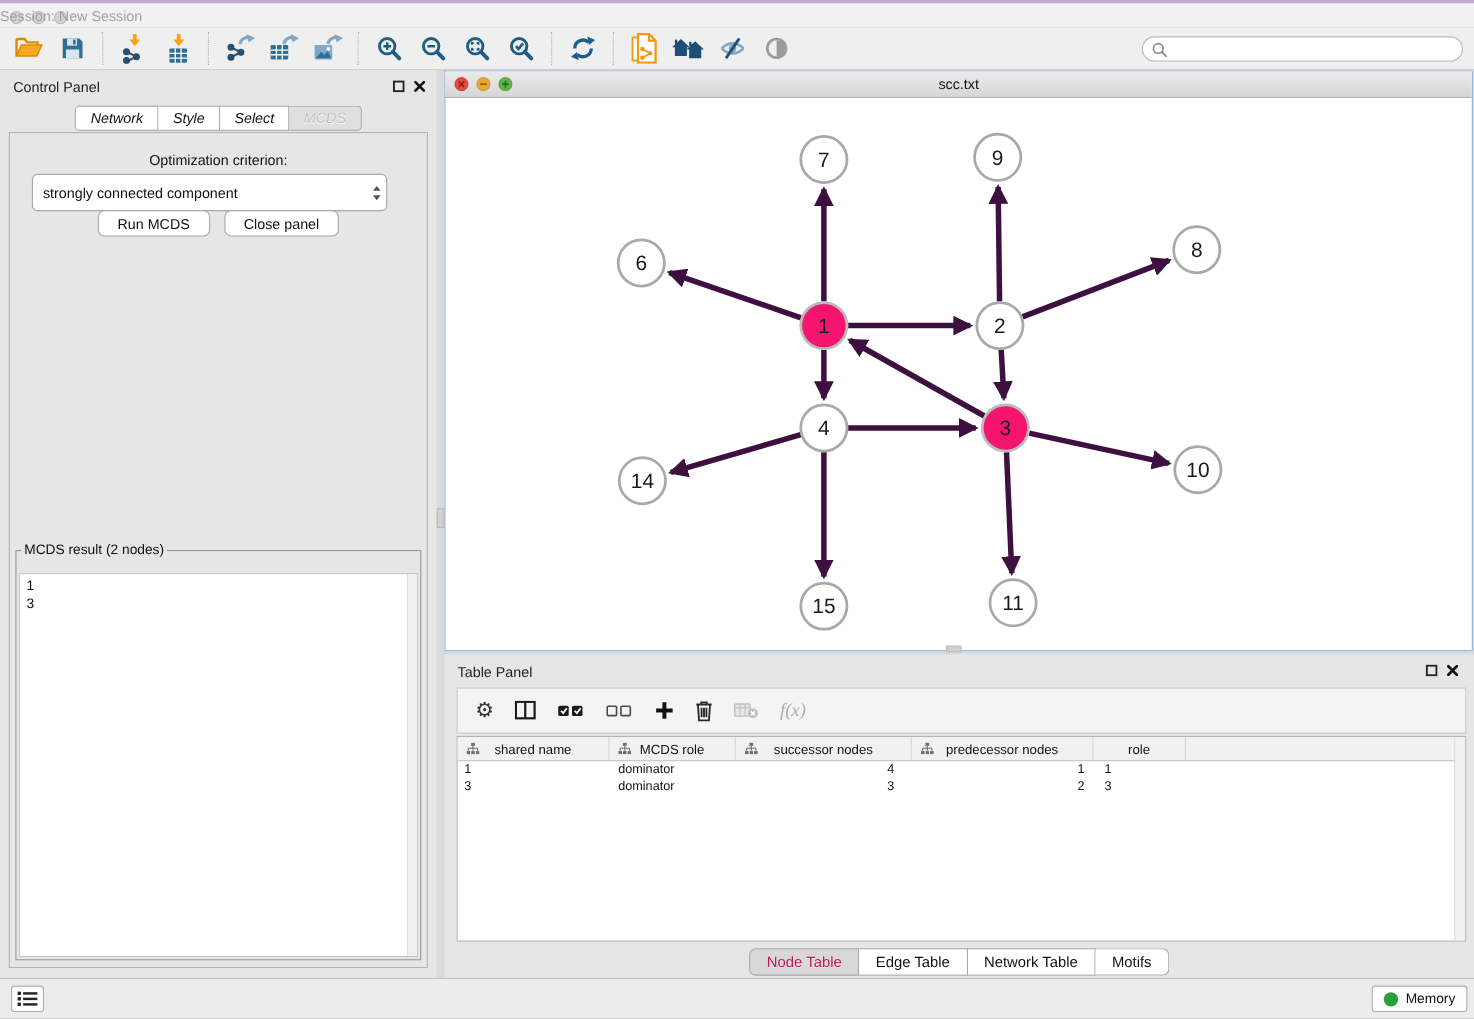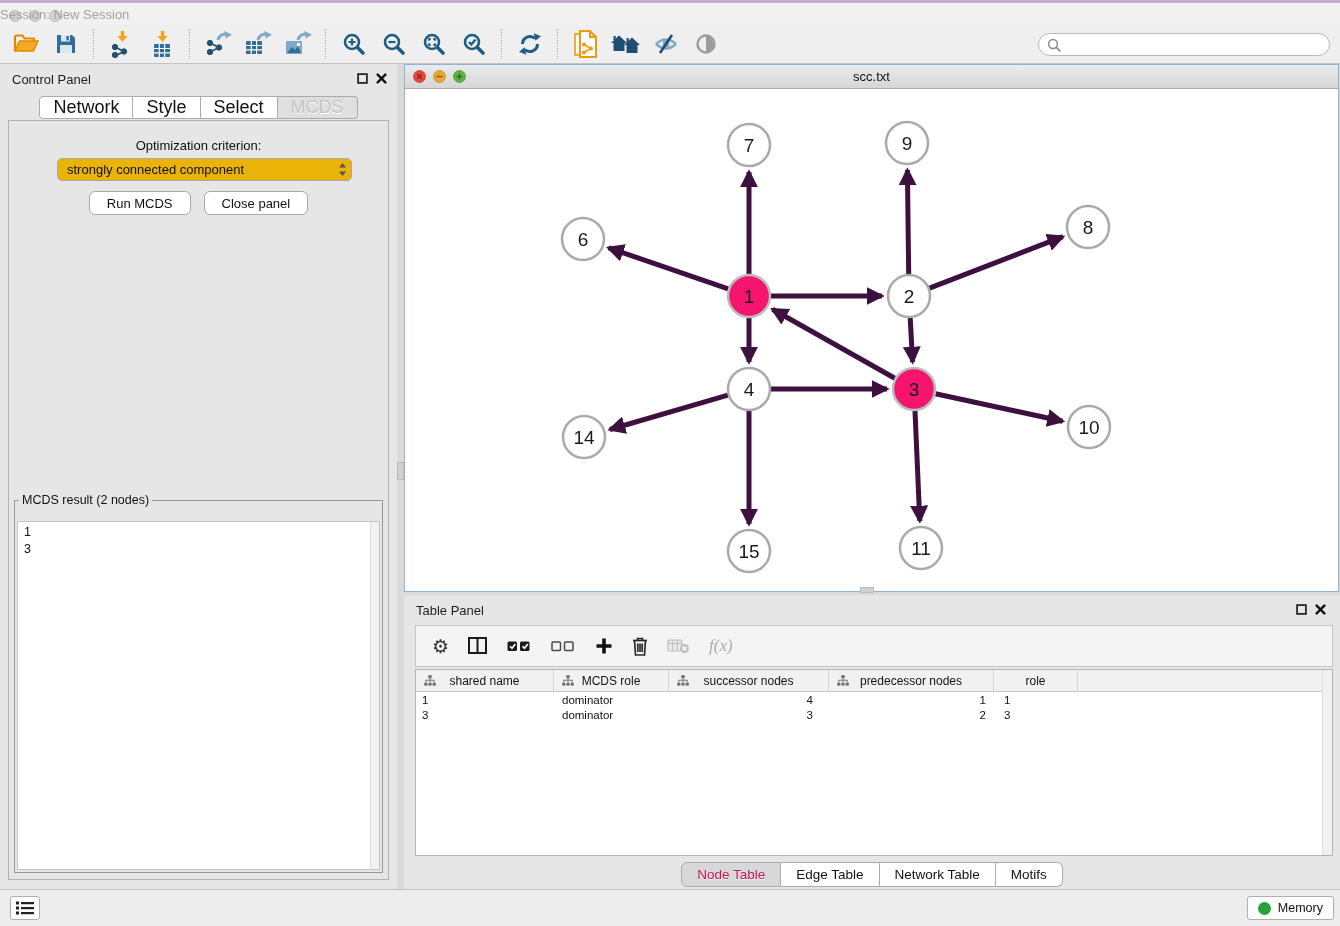--- a/index.html
+++ b/index.html
@@ -21,29 +21,29 @@
   .searchbox{position:absolute;right:10px;top:8px;width:292px;height:23px;background:#FFF;
              border:1px solid #B9B9B9;border-radius:12px;display:flex;align-items:center;padding-left:8px;box-sizing:border-box;}
   .searchbox input{border:none;outline:none;background:transparent;font-size:12px;width:250px;
                    font-family:"Liberation Sans",sans-serif;}
   
   .control-panel{position:absolute;left:0;top:64px;width:397px;height:826px;background:#E6E6E6;}
   .panel-header{position:relative;height:30px;}
   .panel-header .ptitle{position:absolute;left:12px;top:8px;font-size:13px;color:#1E1E1E;}
   .panel-header .picons{position:absolute;right:10px;top:9px;display:flex;gap:8px;align-items:center;}
   .cp-tabs{position:absolute;left:0;right:0;top:32px;display:flex;justify-content:center;}
-  .cp-tab{height:21px;line-height:21px;padding:0 13px;font-size:18px;background:#FFF;
-          border:1px solid #ABABAB;border-left:none;color:#111;}
+  .cp-tab{height:21px;line-height:21px;padding:0 13px;font-size:13px;background:#FFF;
+          border:1px solid #ABABAB;border-left:none;color:#111;font-style:italic;}
   .cp-tab:first-child{border-left:1px solid #ABABAB;border-radius:4px 0 0 4px;}
   .cp-tab:last-child{border-radius:0 4px 4px 0;}
   .cp-tab.active{background:#DFDFDF;color:#C4C4C4;text-shadow:0 1px 0 #FFF;}
   .cp-body{position:absolute;left:8px;right:8px;top:56px;bottom:10px;border:1px solid #B2B2B2;
            background:#E6E6E6;}
   .opt-label{position:absolute;top:17px;left:0;right:0;text-align:center;font-size:13px;color:#111;}
-  .criterion{position:absolute;left:48px;right:36px;top:37px;height:23px;background:#eab308;
+  .criterion{position:absolute;left:20px;right:36px;top:37px;height:34px;background:#ffffff;
              border:1px solid #A8A8A8;border-radius:5px;display:flex;align-items:center;box-sizing:border-box;}
   .criterion .cval{flex:1;font-size:13px;padding-left:9px;color:#111;}
   .criterion .stepper{width:18px;display:flex;justify-content:center;}
   .btn-row{position:absolute;top:70px;left:0;right:0;display:flex;justify-content:center;gap:13px;}
   .pbtn{height:22px;padding:0 17px;background:#FFF;border:1px solid #A8A8A8;border-radius:6px;
         font-size:13px;color:#111;display:flex;align-items:center;}
   fieldset.result{position:absolute;left:5px;right:5px;top:372px;bottom:6px;margin:0;padding:0;
                   border:1px solid #979797;background:#E6E6E6;}
   fieldset.result legend{font-size:12.5px;color:#111;margin-left:4px;padding:0 3px;}
   .result-inner{position:absolute;left:2px;right:2px;top:14px;bottom:2px;background:#FFF;

